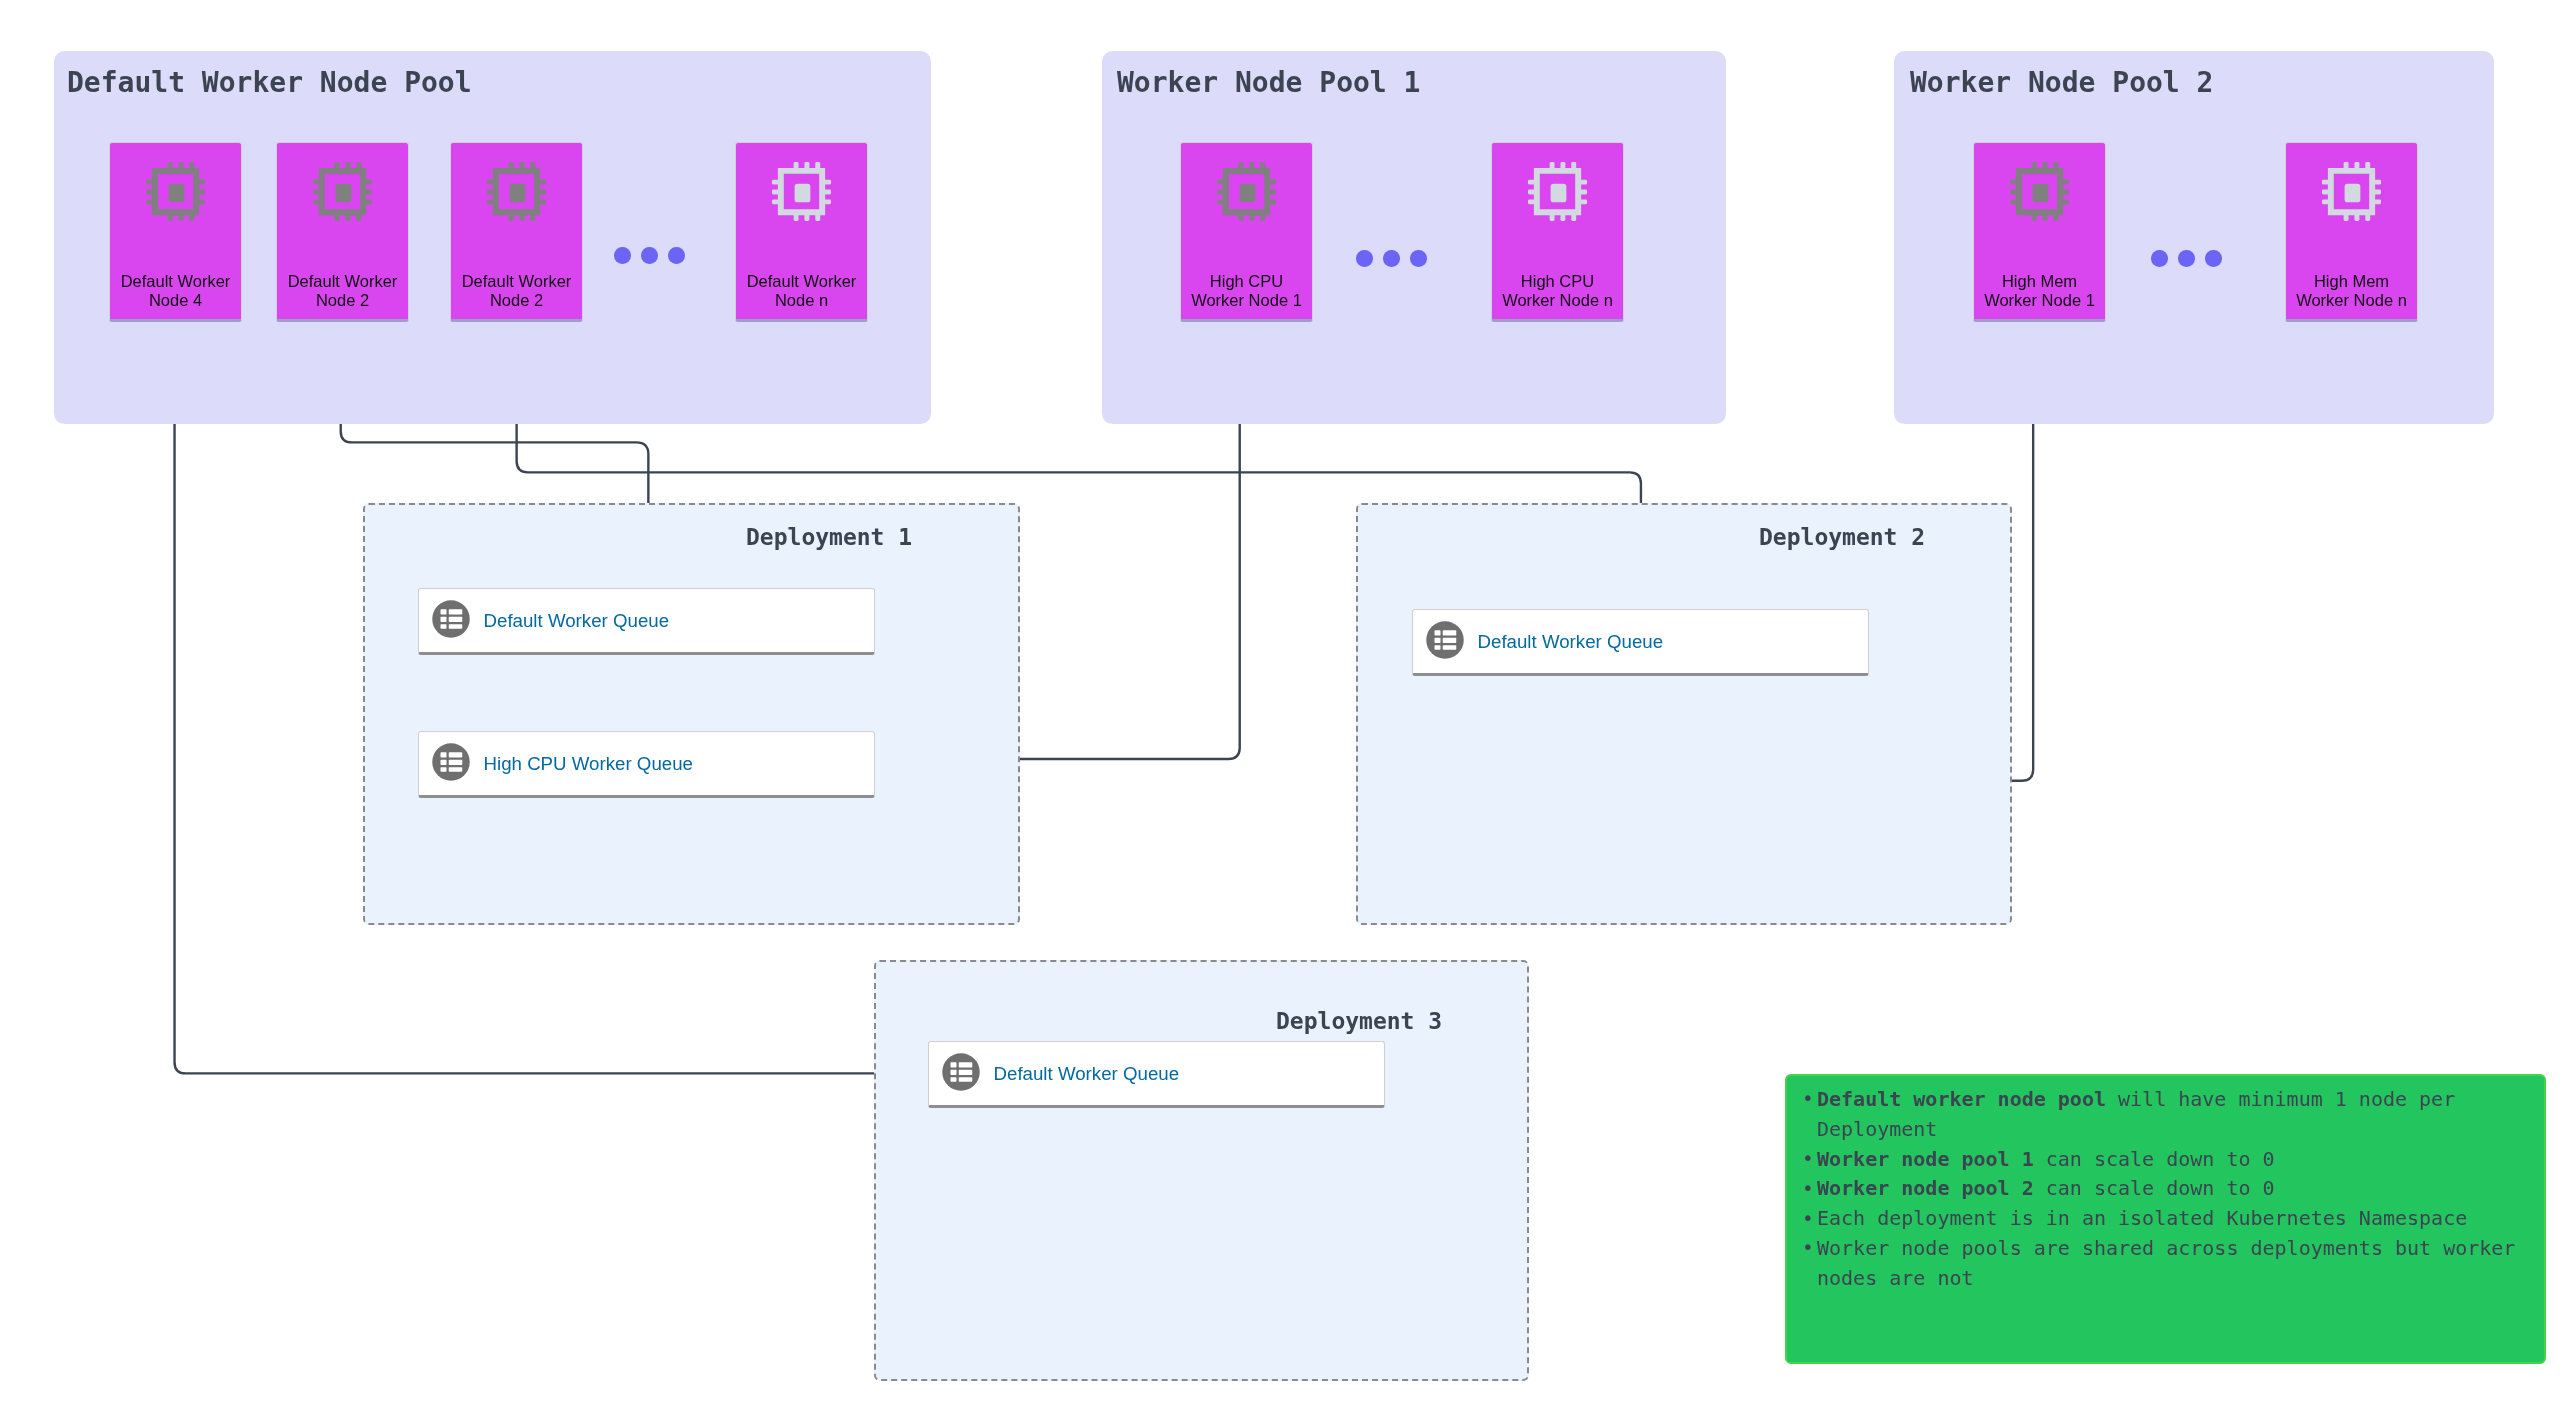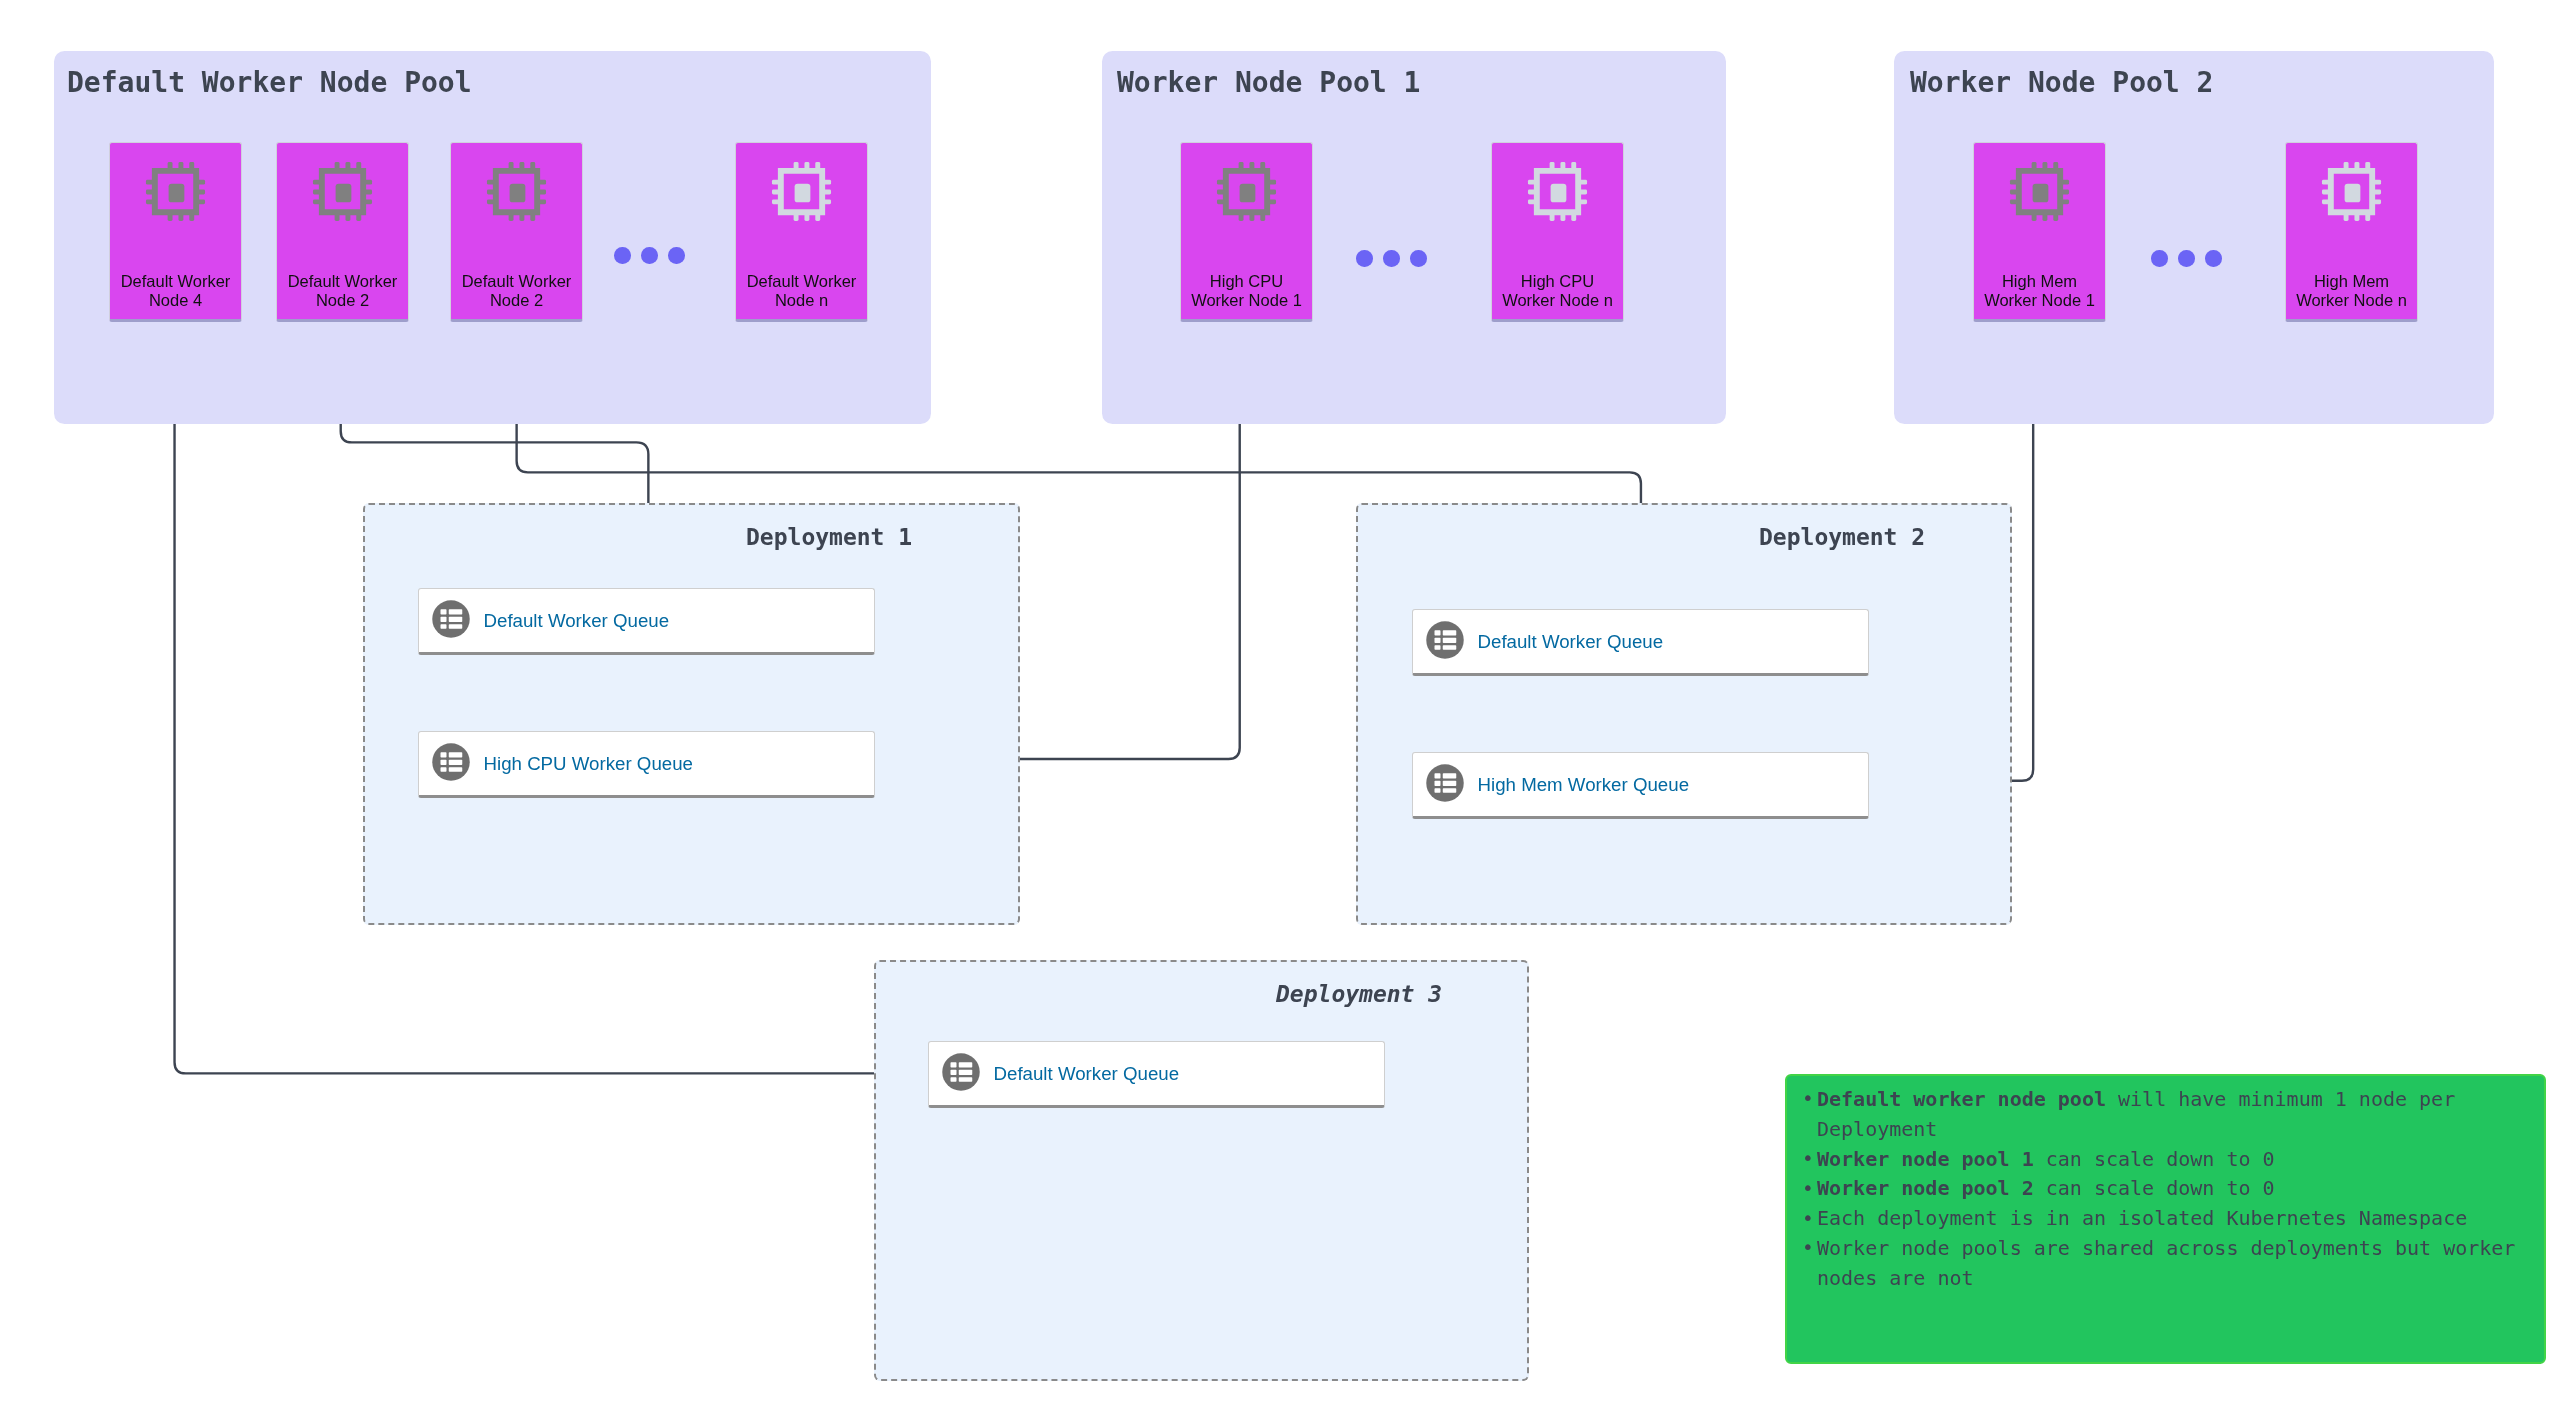--- a/index.html
+++ b/index.html
@@ -366,39 +366,23 @@
           <rect x="14" y="25" width="8" height="7" rx="1"></rect>
             <rect x="25" y="25" width="18" height="7" rx="1"></rect>
           <rect x="14" y="35" width="8" height="6" rx="1"></rect>
             <rect x="25" y="35" width="18" height="6" rx="1"></rect>
         </g>
       </svg>
     </span>
     <span class="qlabel">Default Worker Queue</span>
   </div>
 
-  <div class="queue" style="left:1412px;top:752px;width:457px;height:67px;">
-    <span>
-      <svg width="42" height="42" viewBox="0 0 56 56" aria-hidden="true">
-        <circle cx="28" cy="28" r="25" fill="#6f6f6f"></circle>
-        <g fill="#ffffff">
-          <rect x="14" y="15" width="8" height="7" rx="1"></rect>
-            <rect x="25" y="15" width="18" height="7" rx="1"></rect>
-          <rect x="14" y="25" width="8" height="7" rx="1"></rect>
-            <rect x="25" y="25" width="18" height="7" rx="1"></rect>
-          <rect x="14" y="35" width="8" height="6" rx="1"></rect>
-            <rect x="25" y="35" width="18" height="6" rx="1"></rect>
-        </g>
-      </svg>
-    </span>
-    <span class="qlabel">High Mem Worker Queue</span>
-  </div>
 
   <div class="dep" style="left:874px;top:960px;width:655px;height:421px;"></div>
-  <div class="dep-title" style="left:1276px;top:981px;font-style:italic;">Deployment 3</div>
+  <div class="dep-title" style="left:1276px;top:1008px;">Deployment 3</div>
 
   <div class="queue" style="left:928px;top:1041px;width:457px;height:67px;">
     <span>
       <svg width="42" height="42" viewBox="0 0 56 56" aria-hidden="true">
         <circle cx="28" cy="28" r="25" fill="#6f6f6f"></circle>
         <g fill="#ffffff">
           <rect x="14" y="15" width="8" height="7" rx="1"></rect>
             <rect x="25" y="15" width="18" height="7" rx="1"></rect>
           <rect x="14" y="25" width="8" height="7" rx="1"></rect>
             <rect x="25" y="25" width="18" height="7" rx="1"></rect>

